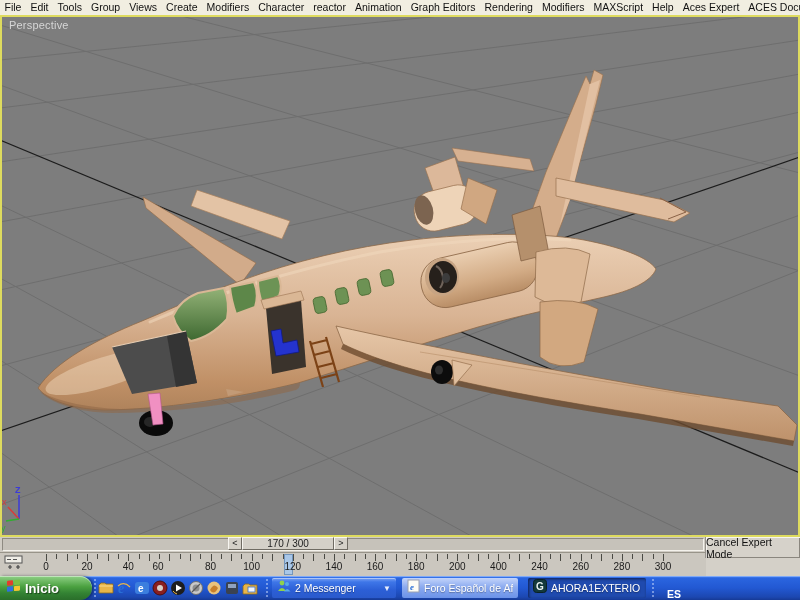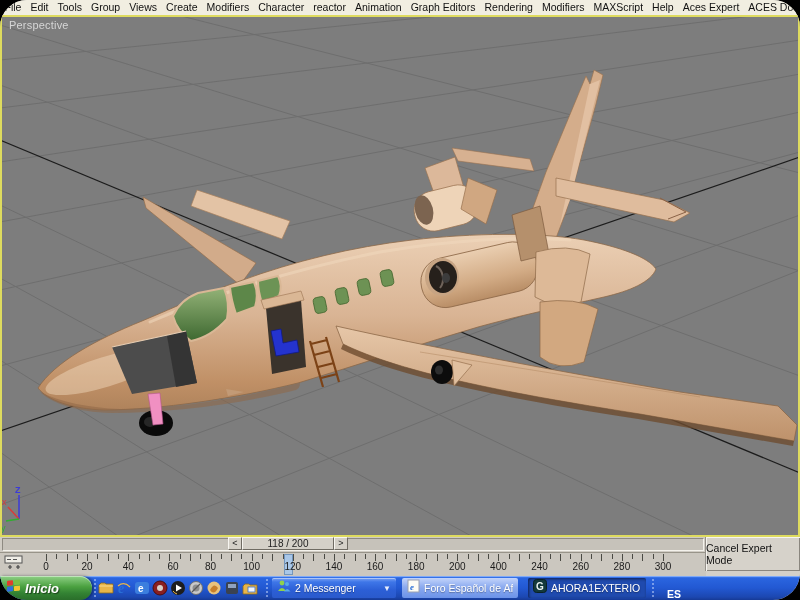--- a/index.html
+++ b/index.html
@@ -1,17 +1,17 @@
 <!DOCTYPE html>
 <html><head>
 <meta charset="utf-8">
 <style>
   html,body{margin:0;padding:0;background:#000;}
   #root{position:relative;width:800px;height:600px;overflow:hidden;
-        font-family:"Liberation Sans",sans-serif;-webkit-font-smoothing:antialiased;background:#d4d0c8;border-radius:27px;}
+        font-family:"Liberation Sans",sans-serif;-webkit-font-smoothing:antialiased;background:#d4d0c8;}
   
   #menubar{position:absolute;top:0;left:0;width:800px;height:15px;background:#f1eee1;
            border-bottom:1px solid #d8d4c4;display:flex;align-items:center;}
   .menu-item{font-size:10.5px;color:#111;padding:0 4.5px;line-height:15px;white-space:nowrap;cursor:default;}
   
   #viewport{position:absolute;top:15px;left:0;width:800px;height:522px;box-sizing:border-box;
             border:2px solid #dedb5e;background:#7d7d7d;}
   #scene{position:absolute;top:0;left:0;}
   #vp-label{position:absolute;top:2px;left:7px;font-size:11px;color:#d6d6d6;letter-spacing:.2px;}
   
@@ -29,32 +29,32 @@
   #ruler-row{position:absolute;top:15px;left:0;width:706px;height:24px;background:#cbc7bf;
              border-top:1px solid #989489;}
   #mce-btn{position:absolute;top:2px;left:2px;width:24px;height:19px;background:#cbc7bf;border:0;padding:0;}
   #ruler{position:absolute;top:0;left:0;right:0;bottom:0;}
   .tick{position:absolute;top:1px;width:1px;background:#4a4a44;}
   .tick.minor{height:5px;}
   .tick.major{height:7px;}
   .rlabel{position:absolute;top:8px;transform:translateX(-50%);font-size:10px;color:#1b1b1b;}
   #frame-marker{position:absolute;top:1px;width:9px;height:21px;background:#a9c7e8;
                 border:1px solid #7396bd;box-sizing:border-box;}
-  #cancel-btn{position:absolute;top:0;right:0;width:94px;height:34px;background:#d6d2ca;
+  #cancel-btn{position:absolute;top:0;right:0;width:94px;height:21px;background:#d6d2ca;
               border-left:1px solid #94908a;box-shadow:inset 1px 1px 0 #f6f4ef, inset -1px -1px 0 #8a867e;
               font-size:10.5px;color:#111;display:flex;align-items:center;justify-content:center;cursor:default;}
   
   #taskbar{position:absolute;top:576px;left:0;width:800px;height:24px;
            background:linear-gradient(180deg,#4f8df6 0%,#2a65e0 9%,#2258d2 50%,#1c47b0 88%,#163a95 100%);
            box-shadow:inset 0 1px 0 #7fa9f7;}
   #start-btn{position:absolute;left:0;top:0;width:92px;height:24px;border-radius:0 13px 13px 0;
              background:linear-gradient(180deg,#8fd186 0%,#4aa03f 45%,#338233 72%,#2a6e2a 100%);
              box-shadow:inset 0 1px 0 rgba(255,255,255,.45),2px 0 3px rgba(0,0,20,.45);
              display:flex;align-items:center;gap:4px;padding-left:6px;box-sizing:border-box;cursor:pointer;}
-  #start-label{font-size:13px;font-weight:bold;font-style:italic;color:#fff;
+  #start-label{font-size:13px;font-weight:bold;color:#fff;
                text-shadow:1px 1px 1px rgba(0,0,0,.5);}
   .tb-sep{position:absolute;top:3px;height:18px;border-left:2px dotted rgba(190,210,250,.55);}
   #quicklaunch{position:absolute;left:98px;top:0;height:24px;display:flex;align-items:center;gap:2px;}
   .ql-icon{width:16px;height:16px;display:inline-block;cursor:pointer;}
   .win-btn{position:absolute;top:2px;height:20px;border-radius:2px;display:flex;align-items:center;
            gap:4px;padding:0 5px;box-sizing:border-box;cursor:pointer;overflow:hidden;}
   .win-btn .wlabel{font-size:10.5px;color:#fff;white-space:nowrap;overflow:hidden;
                    text-overflow:clip;text-shadow:0 1px 1px rgba(0,0,0,.35);}
   .win-btn.normal{background:linear-gradient(180deg,#7aa2f3 0%,#3e76e8 20%,#2c5fd6 60%,#2a5acc 100%);
                   box-shadow:inset 0 1px 0 rgba(255,255,255,.4);}
@@ -221,21 +221,21 @@
       </g>
     </svg>
     <div id="vp-label">Perspective</div>
   </div>
 
   <div id="statusarea">
     <div id="slider-row">
       <div id="slider-track"></div>
       <div id="slider-assembly">
         <button class="t-btn" id="btn-prev">&lt;</button>
-        <div class="t-btn" id="slider-frame">118 / 200</div>
+        <div class="t-btn" id="slider-frame">170 / 300</div>
         <button class="t-btn" id="btn-next">&gt;</button>
       </div>
     </div>
     <div id="ruler-row">
       <button id="mce-btn">
         <svg width="20" height="16" viewBox="0 0 20 16">
           <rect x="1" y="1" width="17" height="7" fill="#efede6" stroke="#555"></rect>
           <path d="M3,4.5 h4 M9,4.5 h4" stroke="#555" stroke-width="1"></path>
           <path d="M4,12 h4 M6,10 v4 M12,12 h4 M14,10 v4" stroke="#444" stroke-width="1.2"></path>
         </svg>
@@ -299,21 +299,21 @@
           <div class="tick major" style="left: 601.3px;"></div>
           <div class="tick minor" style="left: 611.583px;"></div>
           <div class="tick major" style="left: 621.867px;"></div>
           <div class="tick minor" style="left: 632.15px;"></div>
           <div class="tick major" style="left: 642.433px;"></div>
           <div class="tick minor" style="left: 652.717px;"></div>
           <div class="tick major" style="left: 663px;"></div>
           <div class="rlabel" style="left: 46px;">0</div>
           <div class="rlabel" style="left: 87.1333px;">20</div>
           <div class="rlabel" style="left: 128.267px;">40</div>
-          <div class="rlabel" style="left: 173px;">60</div>
+          <div class="rlabel" style="left: 158px;">60</div>
           <div class="rlabel" style="left: 210.533px;">80</div>
           <div class="rlabel" style="left: 251.667px;">100</div>
           <div class="rlabel" style="left: 292.8px;">120</div>
           <div class="rlabel" style="left: 333.933px;">140</div>
           <div class="rlabel" style="left: 375.067px;">160</div>
           <div class="rlabel" style="left: 416.2px;">180</div>
           <div class="rlabel" style="left: 457.333px;">200</div>
           <div class="rlabel" style="left: 498.467px;">400</div>
           <div class="rlabel" style="left: 539.6px;">240</div>
           <div class="rlabel" style="left: 580.733px;">260</div>

